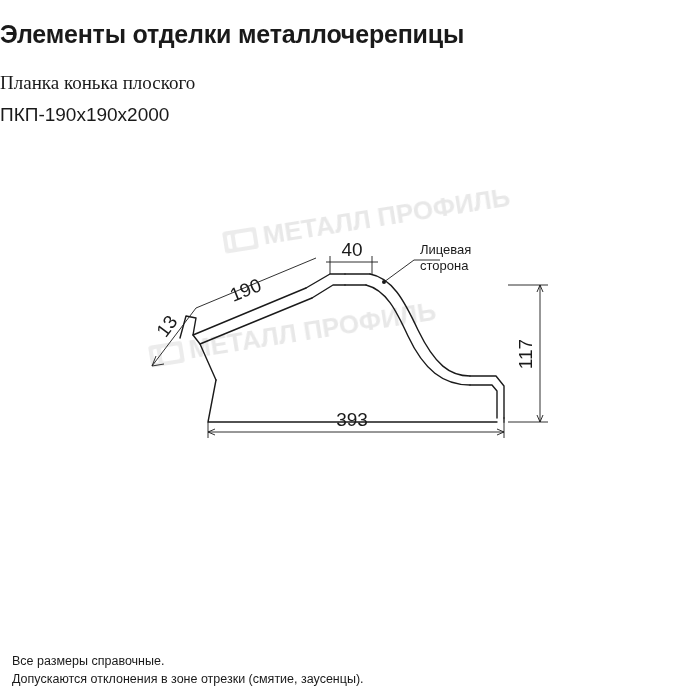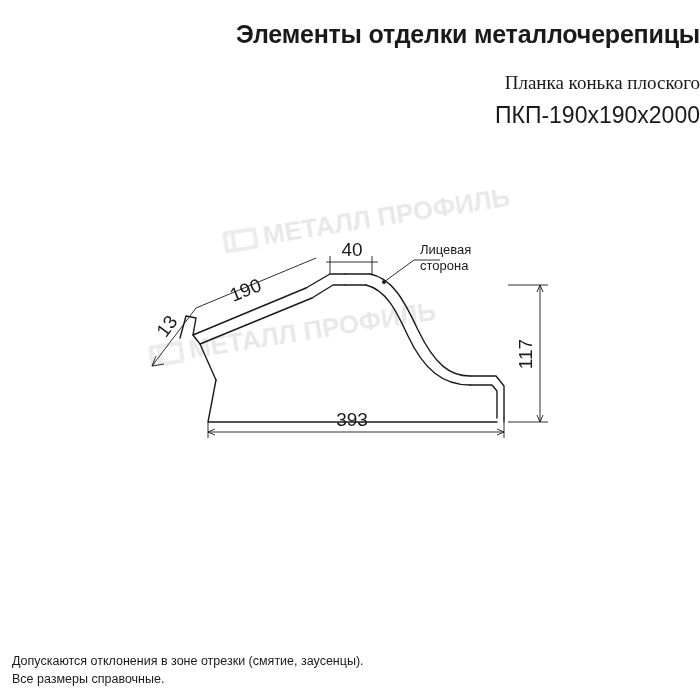--- a/index.html
+++ b/index.html
@@ -18,36 +18,36 @@
   .page {
     position: relative;
     width: 700px;
     height: 700px;
   }
   .title-block {
     position: absolute;
     top: 18px;
     left: 0;
     width: 700px;
-    text-align: right;
+    text-align: left;
   }
   .title-main {
     font-size: 25px;
     font-weight: bold;
     letter-spacing: -0.2px;
     line-height: 32px;
   }
   .title-sub {
     font-size: 19px;
     margin-top: 20px;
     line-height: 26px;
     font-family: Liberation Serif, serif;
   }
   .title-code {
-    font-size: 23px;
+    font-size: 19px;
     margin-top: 6px;
     line-height: 26px;
   }
   .drawing {
     position: absolute;
     top: 170px;
     left: 0;
     width: 700px;
     height: 330px;
   }
@@ -179,17 +179,17 @@
         <path class="ln" stroke-width="0.9" d="M 208 252 L 208 268 M 504 252 L 504 268"></path>
         <path class="ln" stroke-width="0.9" d="M 208 262 L 504 262"></path>
         <path class="ln" stroke-width="0.9" d="M 215 259 L 208 262 L 215 265 M 497 259 L 504 262 L 497 265"></path>
         <text class="dim-text" x="352" y="256" text-anchor="middle">393</text>
       </g>
 
     </svg>
   </div>
 
   <div class="footer">
+    <div>Все размеры справочные.</div>
     <div>Допускаются отклонения в зоне отрезки (смятие, заусенцы).</div>
-    <div>Все размеры справочные.</div>
   </div>
 
 </div>
 
 </body></html>

